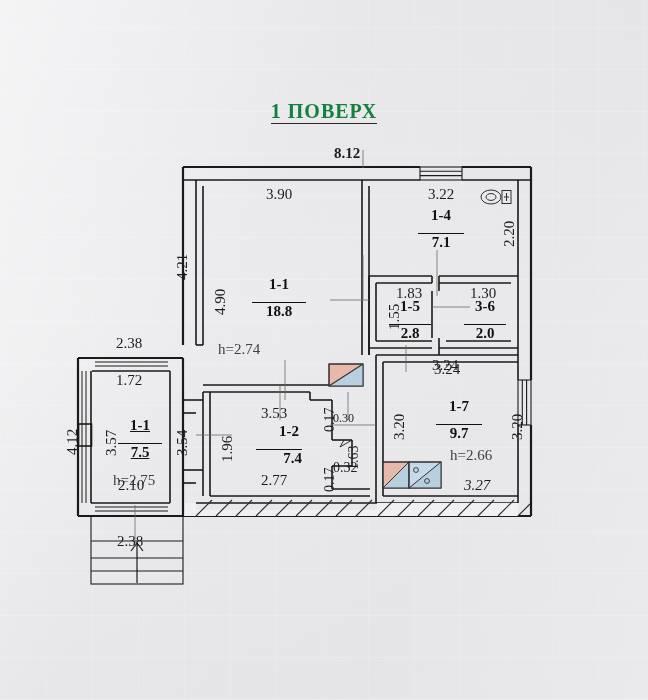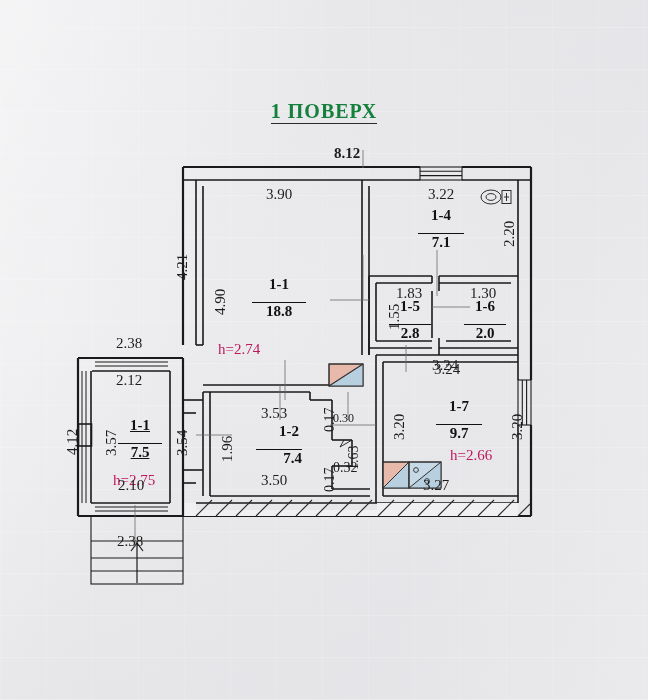--- a/index.html
+++ b/index.html
@@ -80,21 +80,21 @@
     border-bottom: 1.6px solid #111;
   }
   .rm .ar {
     font-size: 15px;
     display: block;
     padding-top: 1px;
   }
   .hgt {
     position: absolute;
     font-size: 15px;
-    color: #be185d;
+    color: #404040;
     white-space: nowrap;
   }
 </style>
 </head>
 <body>
 
 <div id="page">
   <div id="paper-bg"></div>
   <div id="paper-grain"></div>
 
@@ -336,50 +336,50 @@
   <div class="lbl" style="left:396px; top:286px;">1.83</div>
   <div class="lbl v" style="left:387px; top:330px;">1.55</div>
   <div class="rm" style="left:389px; top:299px; width:42px;">
     <span class="no">1-5</span>
     <span class="ar">2.8</span>
   </div>
   <div class="lbl" style="left:432px; top:358px;">3.24</div>
 
   <div class="lbl" style="left:470px; top:286px;">1.30</div>
   <div class="rm" style="left:464px; top:299px; width:42px;">
-    <span class="no">1-6</span>
+    <span class="no">3-6</span>
     <span class="ar">2.0</span>
   </div>
 
   <div class="lbl" style="left:434px; top:362px;">3.24</div>
   <div class="lbl v" style="left:392px; top:440px;">3.20</div>
   <div class="lbl v" style="left:510px; top:440px;">3.20</div>
   <div class="rm" style="left:436px; top:399px; width:46px;">
     <span class="no">1-7</span>
     <span class="ar">9.7</span>
   </div>
   <div class="hgt" style="left:450px; top:447px;">h=2.66</div>
-  <div class="lbl" style="left:423px; top:478px;">3.27</div>
+  <div class="lbl" style="left:464px; top:478px;font-style:italic;">3.27</div>
 
   <div class="lbl v" style="left:220px; top:462px;">1.96</div>
   <div class="lbl" style="left:261px; top:406px;text-align:center;">3.53</div>
   <div class="rm" style="left:256px; top:424px; width:46px;text-align:right;">
     <span class="no">1-2</span>
     <span class="ar">7.4</span>
   </div>
-  <div class="lbl" style="left:261px; top:473px;">3.50</div>
+  <div class="lbl" style="left:261px; top:473px;">2.77</div>
 
   <div class="lbl v" style="left:323px; top:432px; font-size:14px;">0.17</div>
   <div class="lbl" style="left:333px; top:412px; font-size:12px;">0.30</div>
   <div class="lbl v" style="left:347px; top:470px; font-size:14px;">1.63</div>
   <div class="lbl v" style="left:323px; top:492px; font-size:14px;">0.17</div>
   <div class="lbl" style="left:333px; top:461px; font-size:14px;">0.32</div>
 
   <div class="lbl" style="left:116px; top:336px;">2.38</div>
-  <div class="lbl" style="left:116px; top:373px;">2.12</div>
+  <div class="lbl" style="left:116px; top:373px;">1.72</div>
   <div class="lbl v" style="left:65px; top:455px;">4.12</div>
   <div class="lbl v" style="left:104px; top:456px;">3.57</div>
   <div class="lbl v" style="left:175px; top:456px;">3.54</div>
   <div class="rm" style="left:118px; top:418px; width:44px;text-decoration:underline;">
     <span class="no">1-1</span>
     <span class="ar">7.5</span>
   </div>
   <div class="hgt" style="left:113px; top:472px;">h=2.75</div>
   <div class="lbl" style="left:118px; top:478px;">2.10</div>
   <div class="lbl" style="left:117px; top:534px;">2.38</div>

